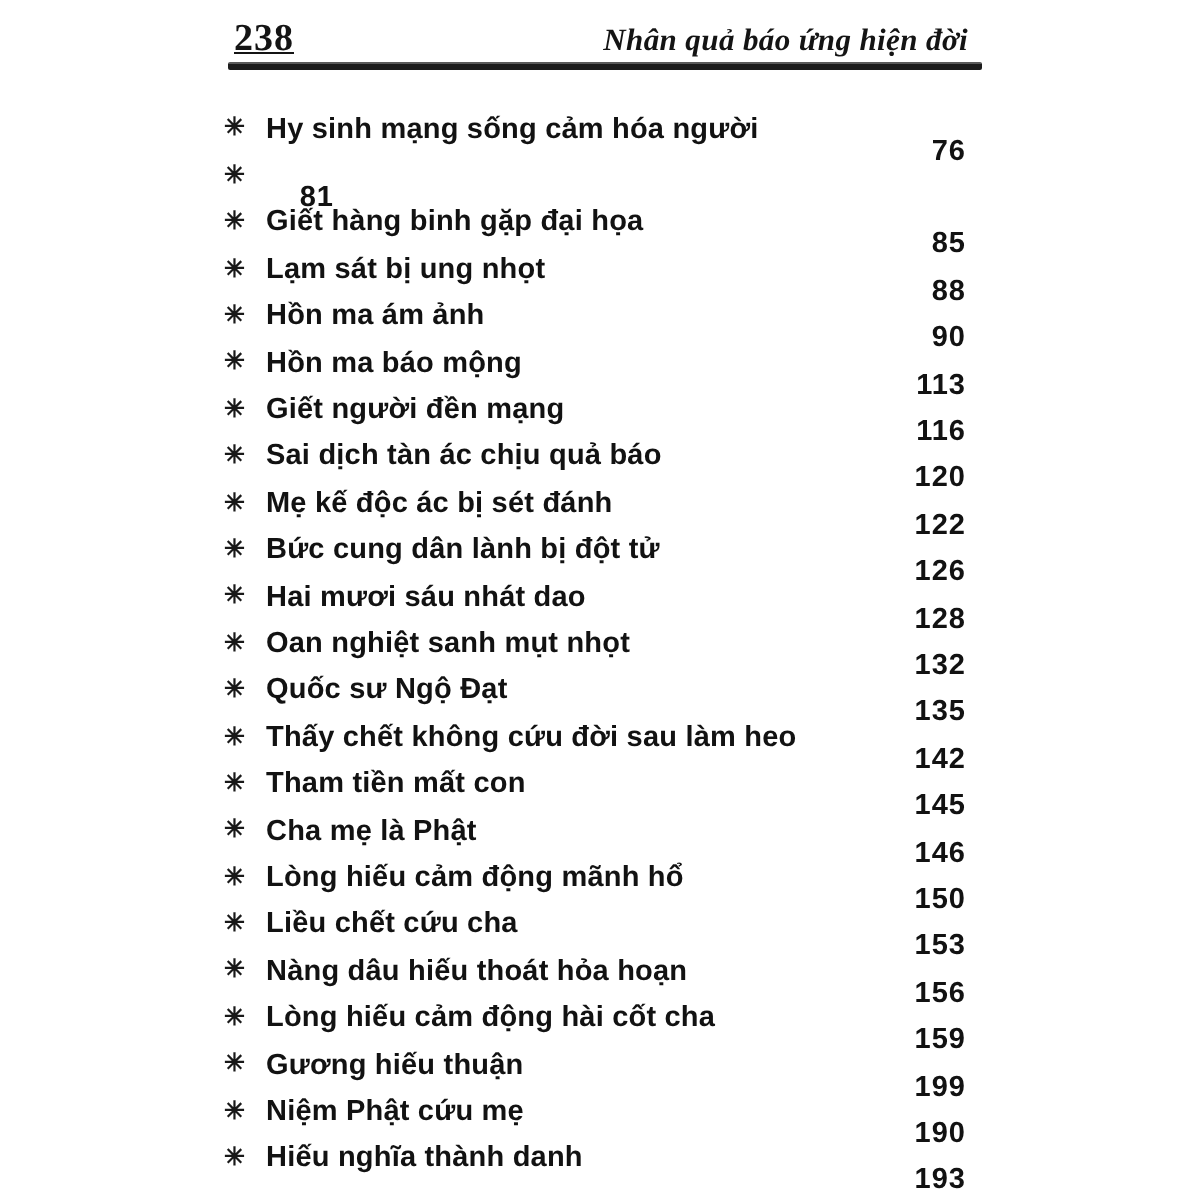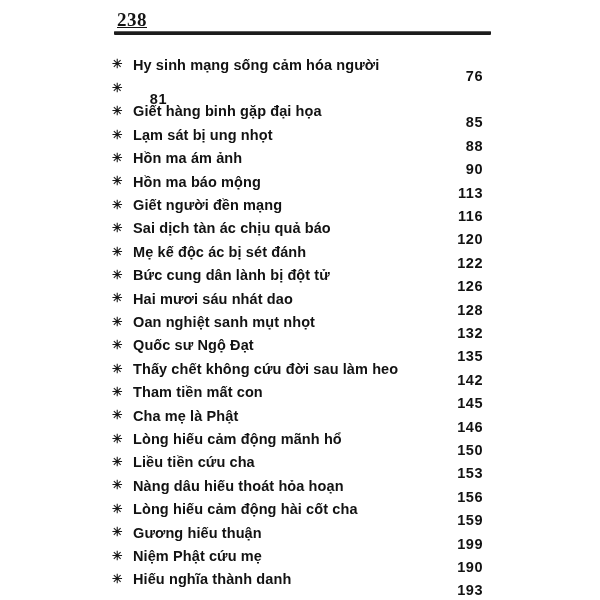--- a/index.html
+++ b/index.html
@@ -84,20 +84,21 @@
     letter-spacing: 0.5px;
     margin-top: 22px;
   }
 </style>
 </head>
 <body>
 
 <div class="page">
   <div class="header">
     <span class="pagenum">238</span>
+    <span class="booktitle">Nhân quả báo ứng hiện đời</span>
   </div>
   <div class="rule"></div>
   <div class="toc" id="toc">
       <div class="row">
         <span class="bullet">✳</span>
         <span class="entry-title">Hy sinh mạng sống cảm hóa người</span>
         <span class="entry-page">76</span>
       </div>
       <div class="row">
         <span class="bullet">✳</span>
@@ -173,21 +174,21 @@
         <span class="entry-title">Cha mẹ là Phật</span>
         <span class="entry-page">146</span>
       </div>
       <div class="row">
         <span class="bullet">✳</span>
         <span class="entry-title">Lòng hiếu cảm động mãnh hổ</span>
         <span class="entry-page">150</span>
       </div>
       <div class="row">
         <span class="bullet">✳</span>
-        <span class="entry-title">Liều tiền cứu cha</span>
+        <span class="entry-title">Liều chết cứu cha</span>
         <span class="entry-page">153</span>
       </div>
       <div class="row">
         <span class="bullet">✳</span>
         <span class="entry-title">Nàng dâu hiếu thoát hỏa hoạn</span>
         <span class="entry-page">156</span>
       </div>
       <div class="row">
         <span class="bullet">✳</span>
         <span class="entry-title">Lòng hiếu cảm động hài cốt cha</span>

